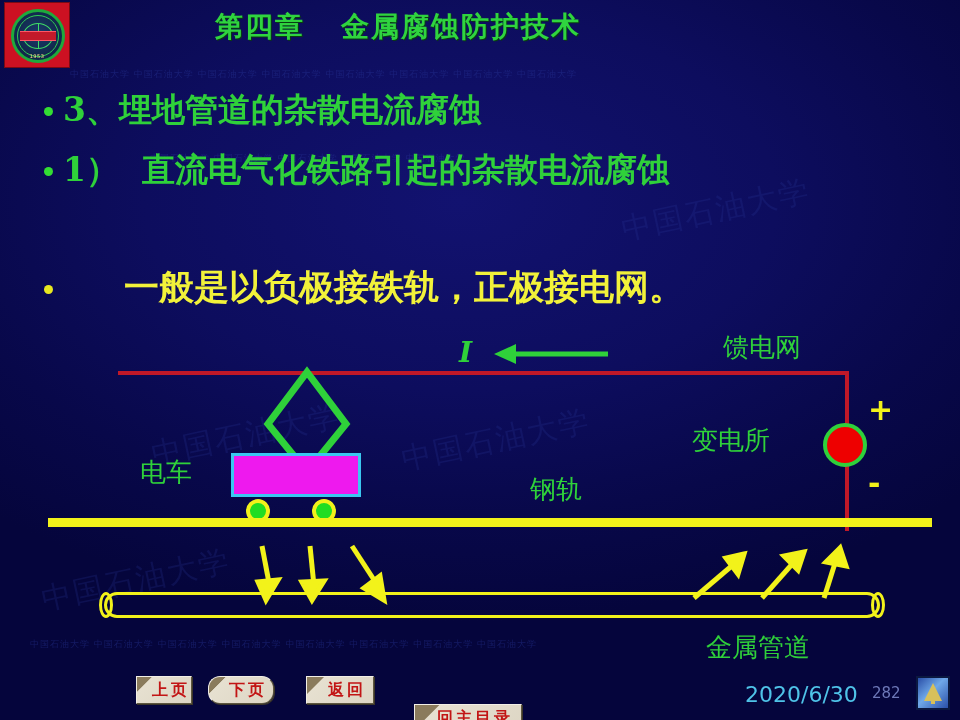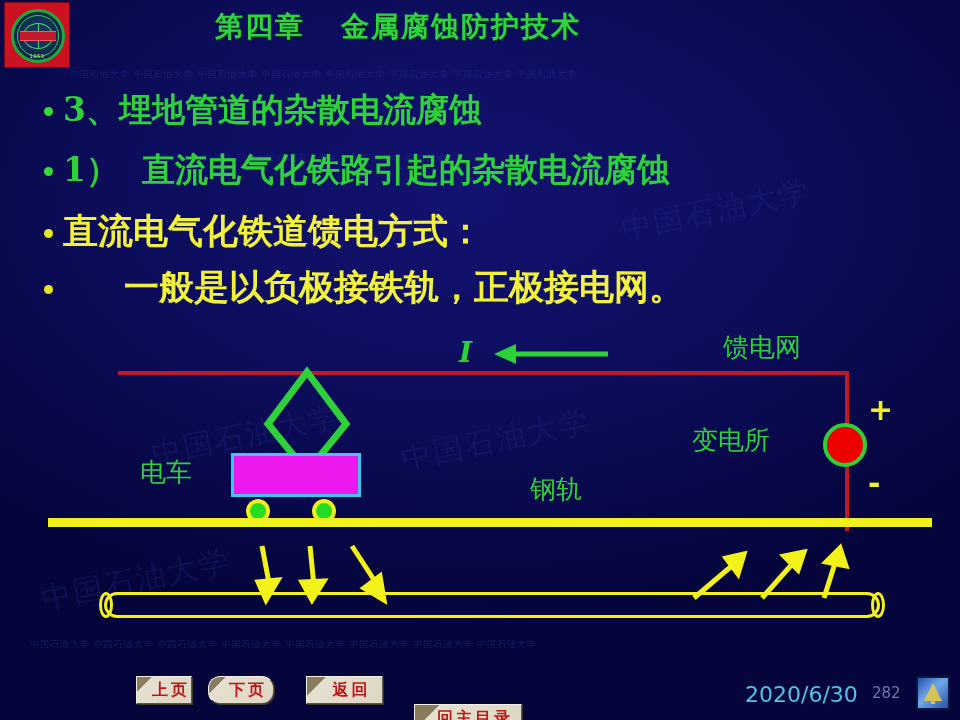--- a/index.html
+++ b/index.html
@@ -216,21 +216,21 @@
     color: #c21515;
     font-family: "DejaVu Serif", serif;
     font-weight: bold; font-size: 16px;
     letter-spacing: 3px;
     padding-left: 14px;
     box-sizing: border-box;
     cursor: pointer;
   }
   #nav0 { left: 136px; width: 56px; }
   #nav1 { left: 208px; width: 66px; border-radius: 12px; }
-  #nav2 { left: 306px; width: 77px; }
+  #nav2 { left: 306px; width: 68px; }
   #nav3 { left: 414px; width: 108px; margin-top: 28px; }
 
   #footer-date {
     position: absolute; left: 745px; top: 14px;
     color: #4fc3e8; font-size: 22px;
     font-family: "DejaVu Sans", sans-serif;
   }
   #footer-page {
     position: absolute; left: 872px; top: 16px;
     color: #6d78b8; font-size: 15px;
@@ -277,24 +277,20 @@
 
   <div id="title">第四章    金属腐蚀防护技术</div>
 
   <div class="bullet" id="b1">
     <span class="dot green"></span>
     <span class="txt green">3、埋地管道的杂散电流腐蚀</span>
   </div>
   <div class="bullet" id="b2">
     <span class="dot green"></span>
     <span class="txt green">1）  直流电气化铁路引起的杂散电流腐蚀</span>
-  </div>
-  <div class="bullet" id="b3">
-    <span class="dot yellow"></span>
-    <span class="txt yellow">直流电气化铁道馈电方式：</span>
   </div>
   <div class="bullet" id="b4">
     <span class="dot yellow"></span>
     <span class="txt yellow">     一般是以负极接铁轨，正极接电网。</span>
   </div>
 
   <div id="diagram">
 
     <div id="I-label">I</div>
     <svg class="arrowsvg" id="I-arrow" width="120" height="24" viewBox="0 0 120 24">
@@ -342,20 +338,21 @@
         <line x1="72" y1="54" x2="104" y2="18"></line>
         <polygon points="114,8 94,12 108,26"></polygon>
         <line x1="134" y1="54" x2="146" y2="16"></line>
         <polygon points="150,4 136,18 156,22"></polygon>
       </g>
     </svg>
 
     <div id="pipeline" style="top:282px;"></div>
     <div id="pipe-cap-l" style="top:282px;"></div>
     <div id="pipe-cap-r" style="top:282px;"></div>
+    <div class="lbl" style="left:706px; top:320px;">金属管道</div>
   </div>
 
   <div id="footer">
     <div class="navbtn" id="nav0">上页</div>
     <div class="navbtn" id="nav1">下页</div>
     <div class="navbtn" id="nav2">返回</div>
     <div class="navbtn" id="nav3">回主目录</div>
     <div id="footer-date">2020/6/30</div>
     <div id="footer-page">282</div>
   </div>

